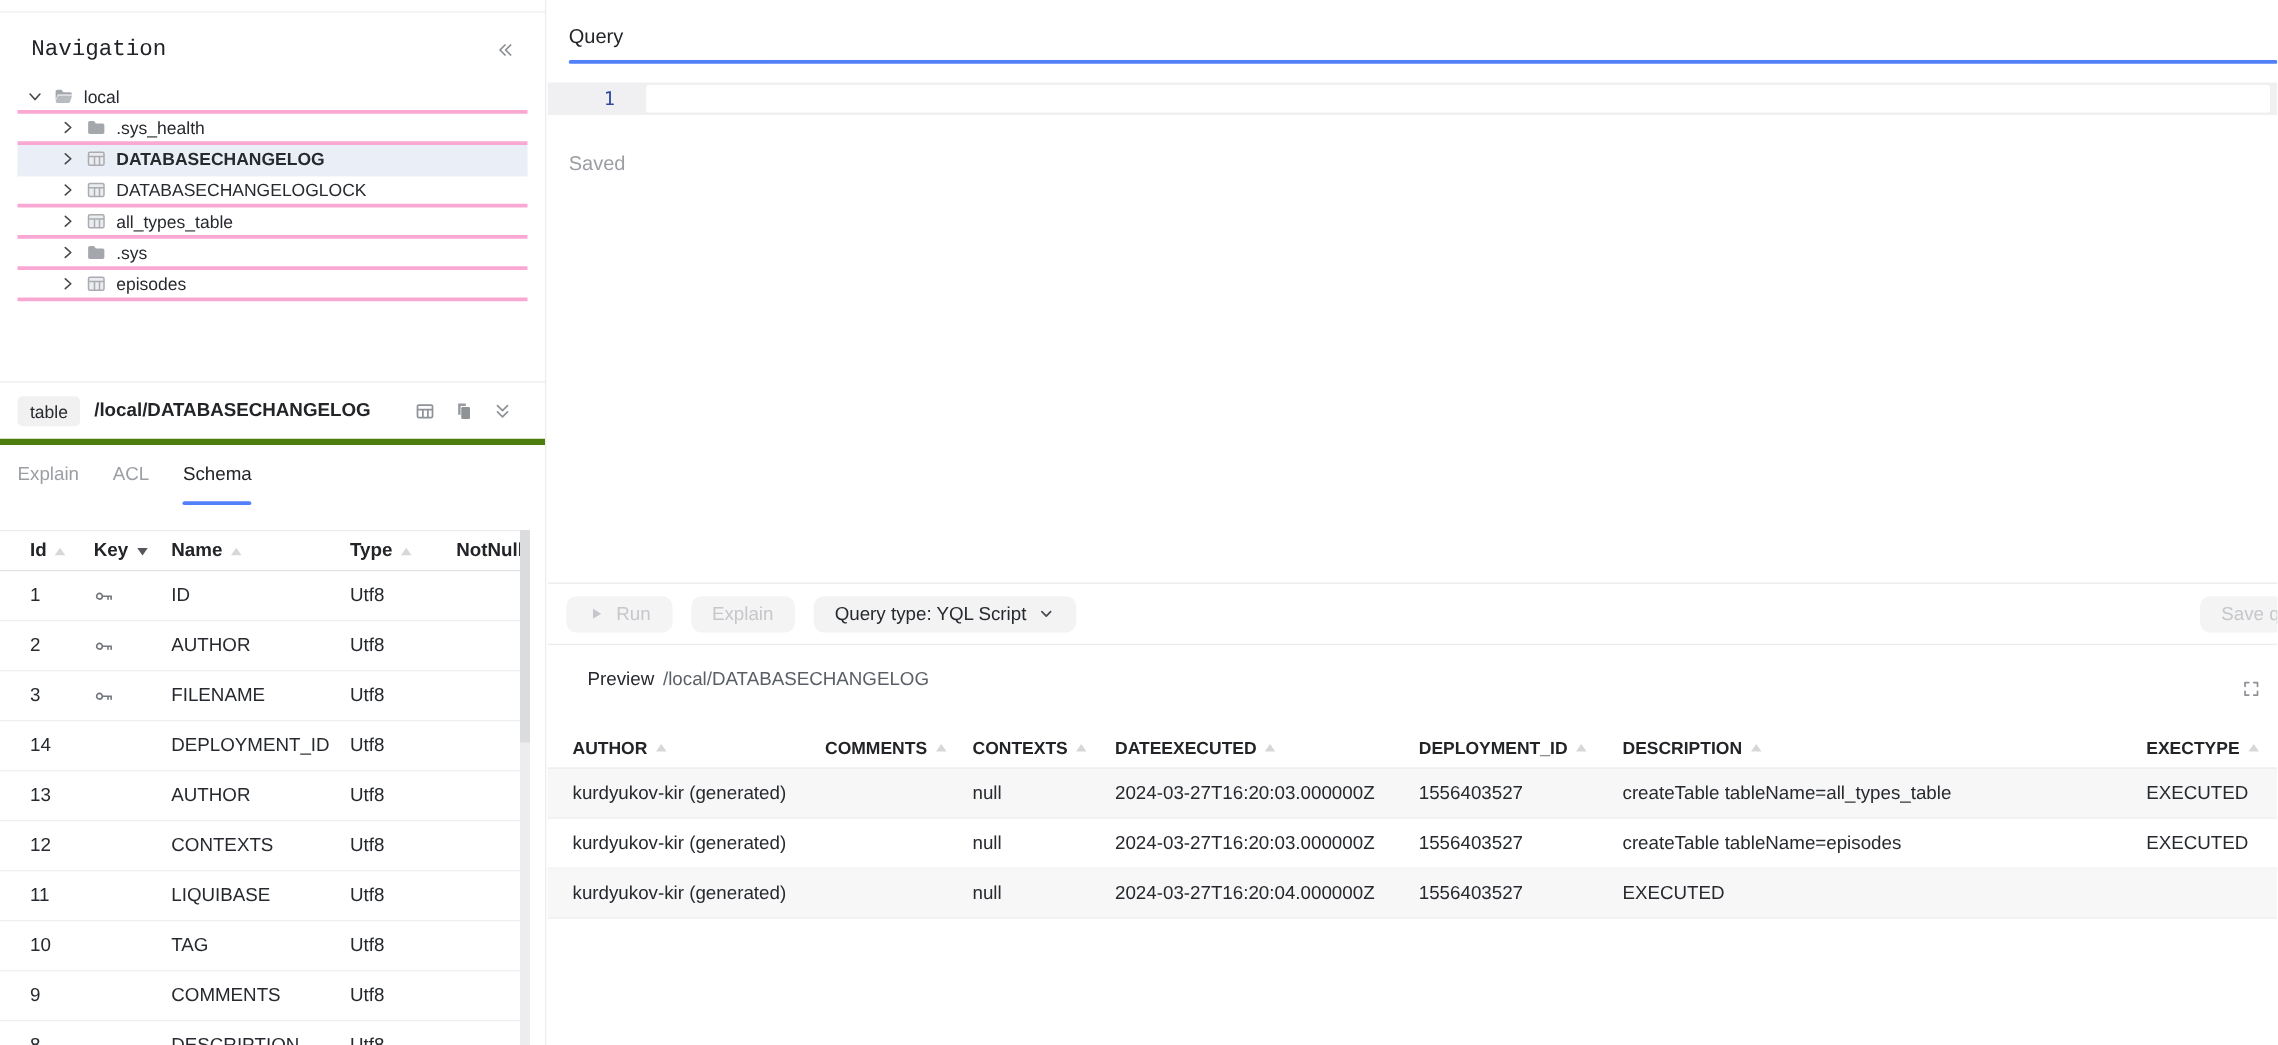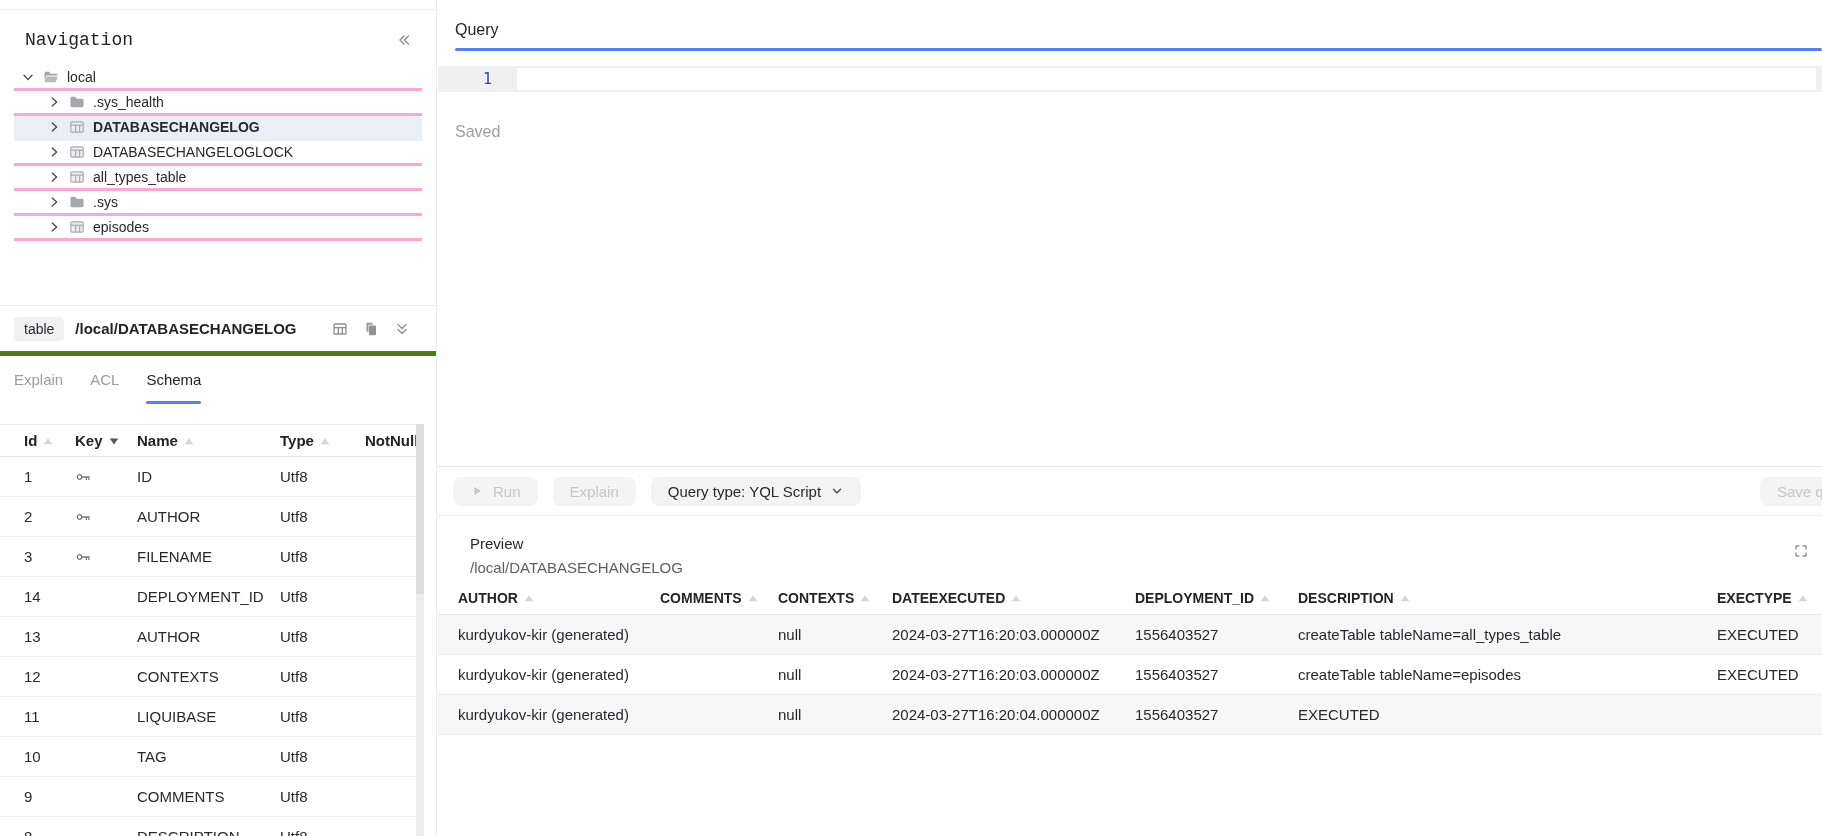--- a/index.html
+++ b/index.html
@@ -99,21 +99,21 @@
   .btn {
     height: 29px; border: none; border-radius: 8px; background: #f3f3f4;
     font-family: "Liberation Sans", sans-serif; font-size: 15px; color: #26292e;
     display: inline-flex; align-items: center; gap: 9px; padding: 0 17px; cursor: pointer; white-space: nowrap;
   }
   .btn.disabled { color: #c5c7ca; cursor: default; background: #f4f4f5; }
   .save-btn { position: absolute; left: 1322px; top: 10px; }
   .qsection-divider { height: 1px; background: #ececee; }
 
   
-  .preview-head { position: relative; height: 48px; padding: 19px 0 0 32px; display: flex; gap: 7px; align-items: baseline; flex-direction: column; }
+  .preview-head { position: relative; height: 48px; padding: 19px 0 0 32px; display: flex; gap: 7px; align-items: baseline; }
   .preview-title { font-size: 15px; color: #26292e; }
   .preview-path { font-size: 15px; color: #5a5f66; }
   .fullscreen-btn { position: absolute; right: 13px; top: 27px; }
   .p-grid { display: grid; grid-template-columns: 202px 118px 114px 243px 163px 419px 1fr; padding-left: 20px; align-items: center; white-space: nowrap; }
   .p-head { height: 33px; margin-top: 18px; border-bottom: 1px solid #e8e8ea; }
   .p-head .hcell { font-size: 14px; font-weight: 700; color: #222428; display: flex; align-items: center; gap: 6px; cursor: pointer; }
   .p-row { height: 40px; font-size: 15px; border-bottom: 1px solid #efeff1; }
   .p-row.zebra { background: #f7f7f8; }
 
   .sort-asc { width: 10px; height: 8px; }

